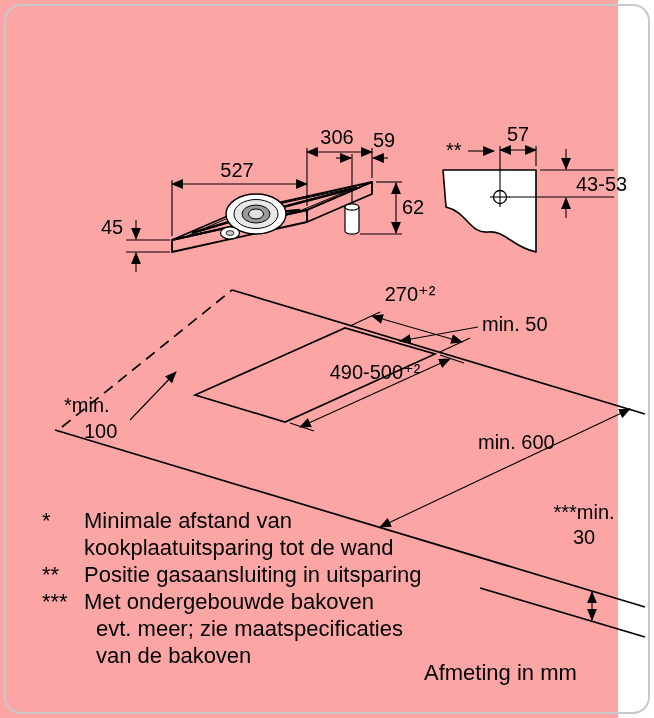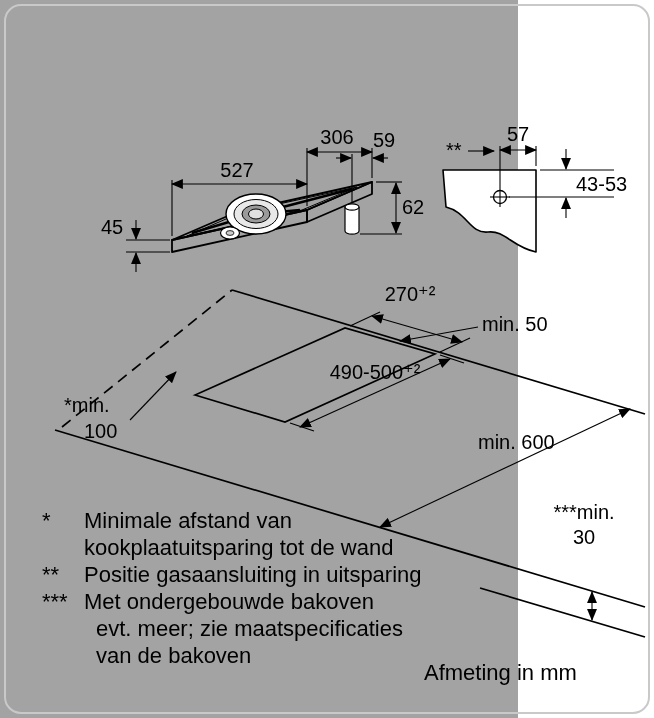--- a/index.html
+++ b/index.html
@@ -1,16 +1,16 @@
 <!DOCTYPE html>
 <html><head>
 <meta charset="utf-8">
 <style>
   html,body{margin:0;padding:0;background:#ffffff;}
-  .stage{width:518px;height:718px;position:relative;background:#a3a3a3;}
+  .stage{width:618px;height:718px;position:relative;background:#fca5a5;}
   svg{display:block;}
   text{font-family:"Liberation Sans","DejaVu Sans",sans-serif;fill:#000;}
   .dim{font-size:20px;}
   .legend{font-size:22px;}
   .thin{stroke:#000;stroke-width:1.1;fill:none;}
   .edge{stroke:#000;stroke-width:1.7;fill:none;}
   .draw{stroke:#000;stroke-width:1.8;fill:none;stroke-linejoin:round;}
 </style>
 </head>
 <body>

